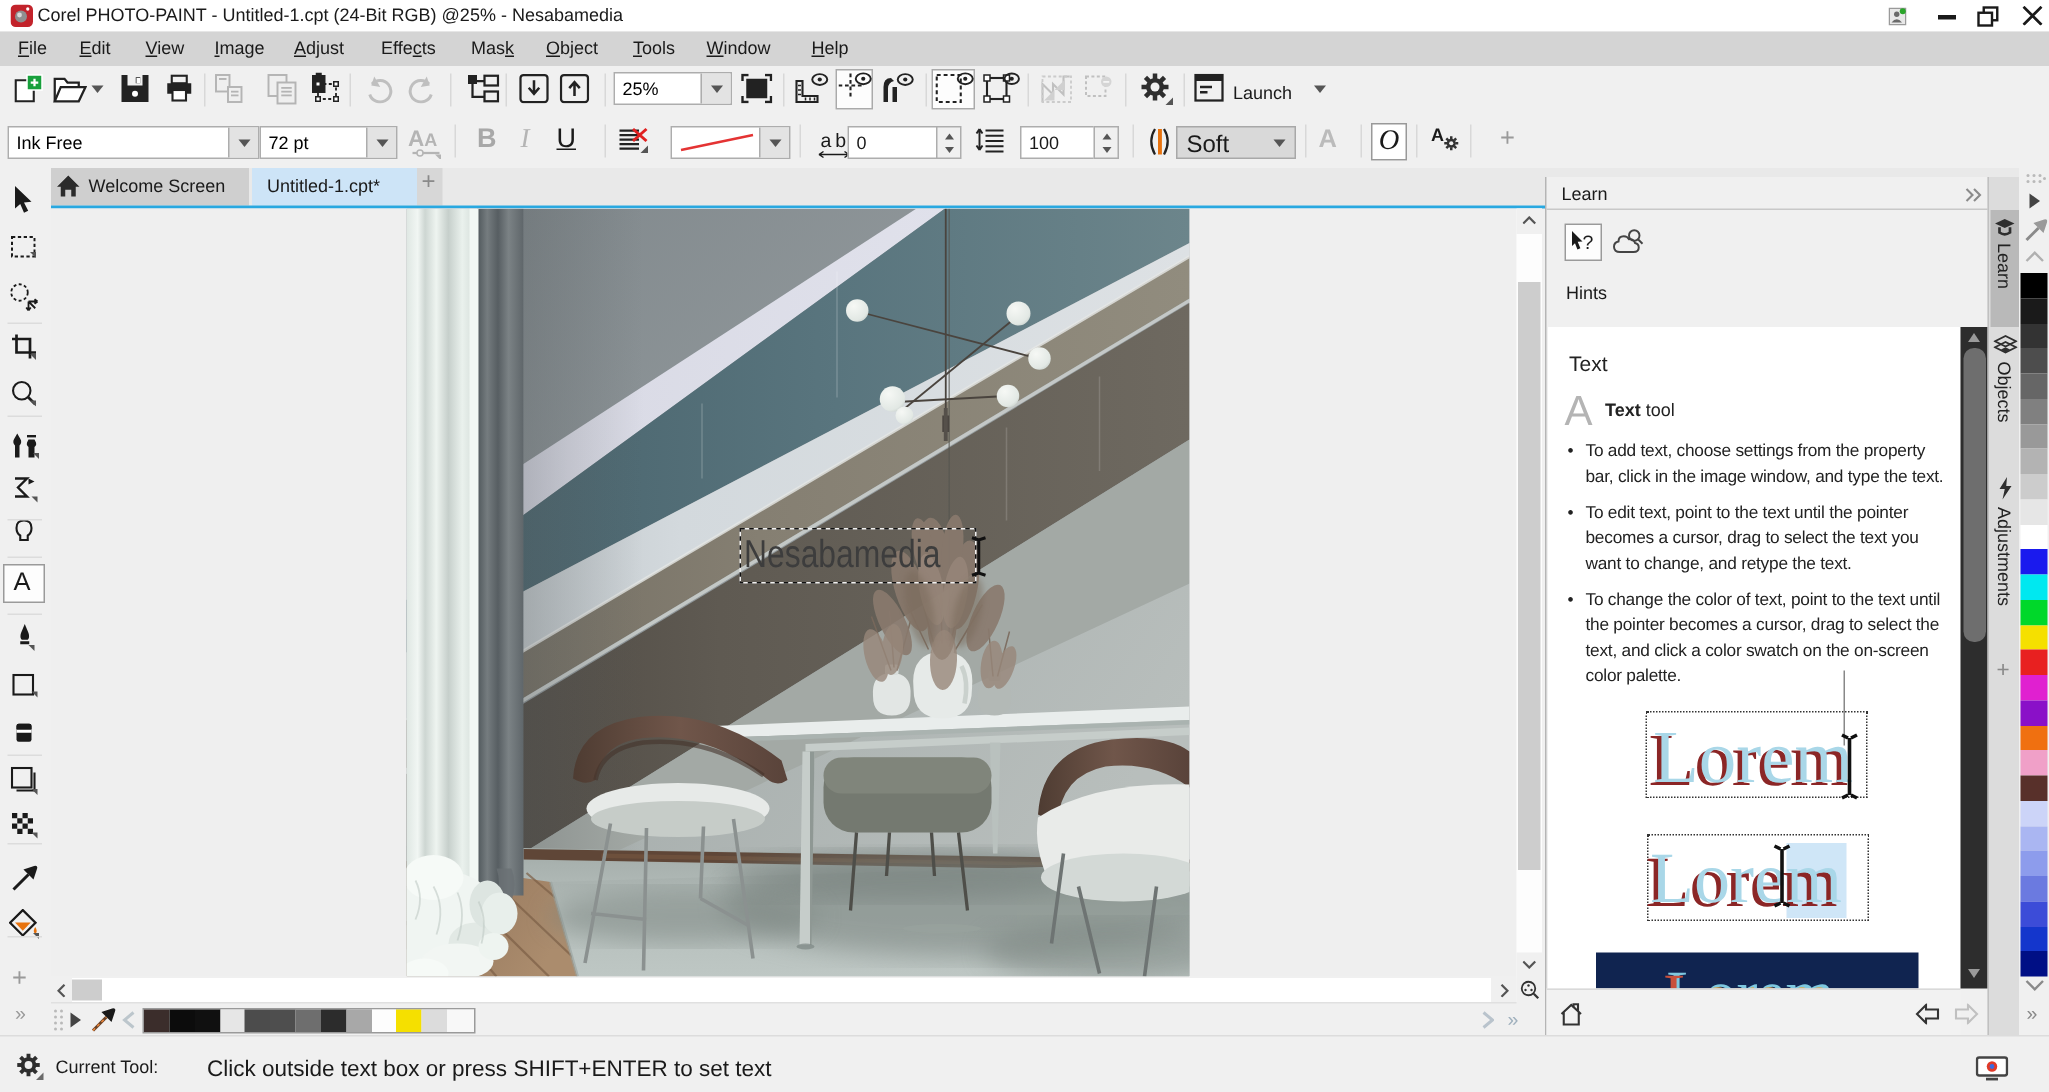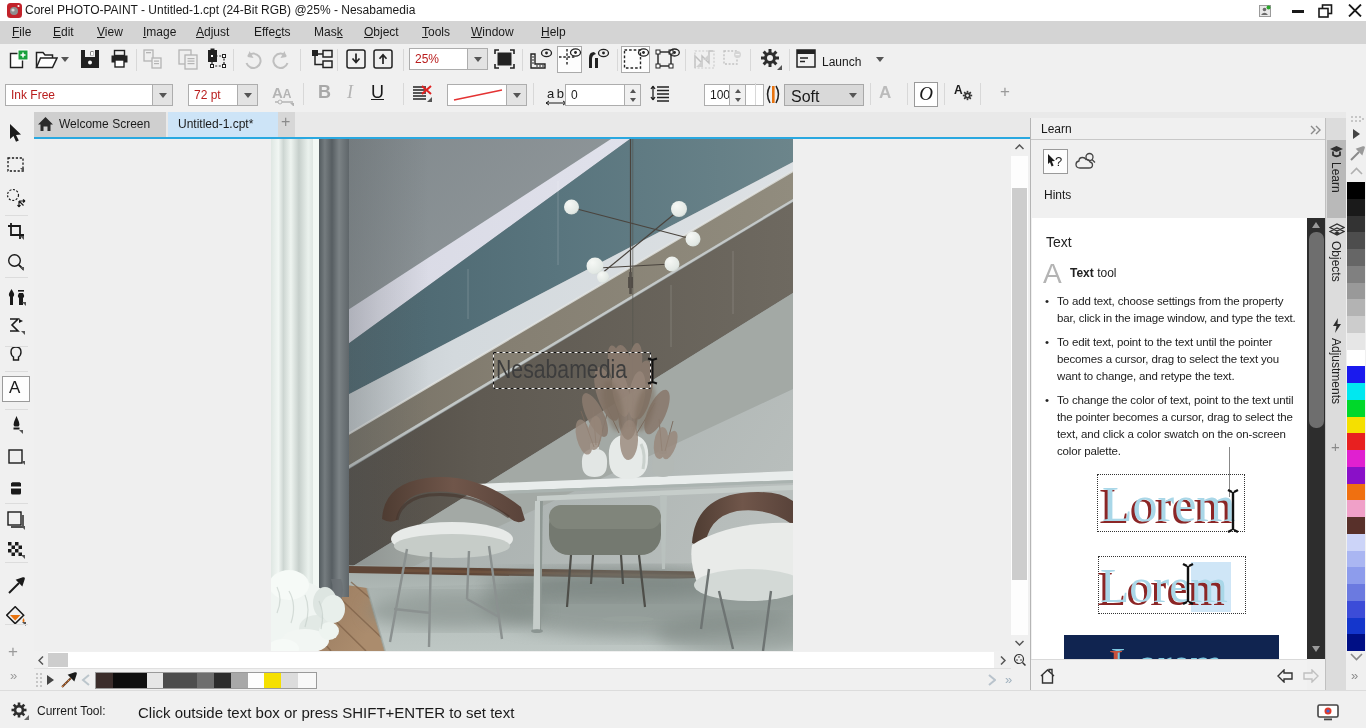--- a/index.html
+++ b/index.html
@@ -18,21 +18,21 @@
 #canvas{left:34px;top:139px;width:977px;height:512px;background:#efefef;overflow:hidden;}
 #blueline{left:34px;top:137px;width:996px;height:2px;background:#29a8e0;}
 #vscroll{left:1011px;top:139px;width:17px;height:513px;background:#fdfdfd;}
 #hscroll{left:34px;top:652px;width:977px;height:16px;background:#fff;}
 #palrow{left:34px;top:668px;width:977px;height:22px;background:#f0f0f0;}
 #statusbar{left:0;top:690px;width:1366px;height:38px;background:#f0f0f0;border-top:1px solid #dcdcdc;box-sizing:border-box;}
 #learn{left:1030px;top:118px;width:295px;height:572px;background:#f0f0f0;border-left:1px solid #b5b5b5;box-sizing:border-box;}
 #dockstrip{left:1325px;top:118px;width:21px;height:572px;background:#dcdcdc;border-left:1px solid #c0c0c0;box-sizing:border-box;}
 #palcol{left:1346px;top:112px;width:20px;height:578px;background:#f0f0f0;}
 .combo{position:absolute;height:22px;background:#fff;border:1px solid #adadad;box-sizing:border-box;}
-.combo .txt{position:absolute;left:5px;top:3px;font-size:12px;color:#b91c1c;}
+.combo .txt{position:absolute;left:5px;top:3px;font-size:12px;color:#000000;}
 .combo .btn{position:absolute;right:0;top:0;bottom:0;width:19px;background:#e3e3e3;border-left:1px solid #adadad;}
 .darr{position:absolute;width:0;height:0;border-left:4px solid transparent;border-right:4px solid transparent;border-top:5px solid #555;}
 .spin{position:absolute;width:17px;height:22px;background:#f0f0f0;border:1px solid #adadad;box-sizing:border-box;}
 .uarr{position:absolute;width:0;height:0;border-left:3.5px solid transparent;border-right:3.5px solid transparent;border-bottom:4px solid #555;}
 .dnarr{position:absolute;width:0;height:0;border-left:3.5px solid transparent;border-right:3.5px solid transparent;border-top:4px solid #555;}
 .u{text-decoration:underline;}
 svg{display:block;}
 .ticon{position:absolute;}
 </style>
 </head>
@@ -236,21 +236,21 @@
  <div class="abs" style="left:822px;top:11px;font-size:12px;color:#1a1a1a">Launch</div>
  <div class="darr" style="left:876px;top:13px"></div>
 </div>
 
 <div id="toolbar2" class="abs">
  <div class="combo" style="left:5px;top:8px;width:168px">
    <div class="txt">Ink Free</div>
    <div class="btn"></div>
         <div class="darr" style="right:5px;top:8px"></div>
  </div>
- <div class="combo" style="left:188px;top:8px;width:70px">
+ <div class="combo" style="left:173px;top:8px;width:92px">
    <div class="txt">72 pt</div>
    <div class="btn"></div>
         <div class="darr" style="right:5px;top:8px"></div>
  </div>
  <div class="abs" style="left:272px;top:8px;width:24px;height:20px;color:#b4b4b4;font-size:15px;font-weight:bold">A<span style="font-size:12px">A</span></div>
  <svg class="ticon" style="left:274px;top:22px" width="20" height="8" viewBox="0 0 20 8">
         <path d="M1,4 L19,4" stroke="#b4b4b4" stroke-width="1.5"></path>
         <circle cx="6" cy="4" r="2" fill="#f0f0f0" stroke="#b4b4b4"></circle>
         <path d="M16,5 L20,5 L20,9 Z" fill="#b4b4b4"></path>
       </svg>
@@ -280,21 +280,21 @@
       </svg>
  <div class="abs" style="left:565px;top:8px;width:60px;height:22px;background:#fff;border:1px solid #adadad;box-sizing:border-box;font-size:12px;color:#1a1a1a;padding:3px 0 0 5px">0</div>
  <div class="spin" style="left:624px;top:8px">
         <div class="uarr" style="left:5px;top:4px"></div>
         <div class="dnarr" style="left:5px;top:13px"></div>
       </div>
  <svg class="ticon" style="left:650px;top:9px" width="20" height="18" viewBox="0 0 20 18">
   <path d="M7,2 L19,2 M7,5.5 L19,5.5 M7,9 L19,9 M7,12.5 L19,12.5 M7,16 L19,16" stroke="#222" stroke-width="1.4"></path>
   <path d="M3,1 L3,15 M3,1 L1,4 M3,1 L5,4 M3,15 L1,12 M3,15 L5,12" stroke="#222" stroke-width="1.3"></path>
  </svg>
- <div class="abs" style="left:704px;top:8px;width:60px;height:22px;background:#fff;border:1px solid #adadad;box-sizing:border-box;font-size:12px;color:#1a1a1a;padding:3px 0 0 5px">100</div>
+ <div class="abs" style="left:680px;top:8px;width:60px;height:22px;background:#fff;border:1px solid #adadad;box-sizing:border-box;font-size:12px;color:#1a1a1a;padding:3px 0 0 5px">100</div>
  <div class="spin" style="left:729px;top:8px">
         <div class="uarr" style="left:5px;top:4px"></div>
         <div class="dnarr" style="left:5px;top:13px"></div>
       </div>
  <div class="vsep" style="left:755px;top:7px;height:22px"></div>
  <svg class="ticon" style="left:764px;top:8px" width="19" height="21" viewBox="0 0 19 21">
   <path d="M6,2 Q1,10 6,19" fill="none" stroke="#222" stroke-width="1.5"></path>
   <path d="M12,2 Q17,10 12,19" fill="none" stroke="#222" stroke-width="1.5"></path>
   <rect x="8" y="2" width="2.6" height="17" fill="#e8730e"></rect>
  </svg>

